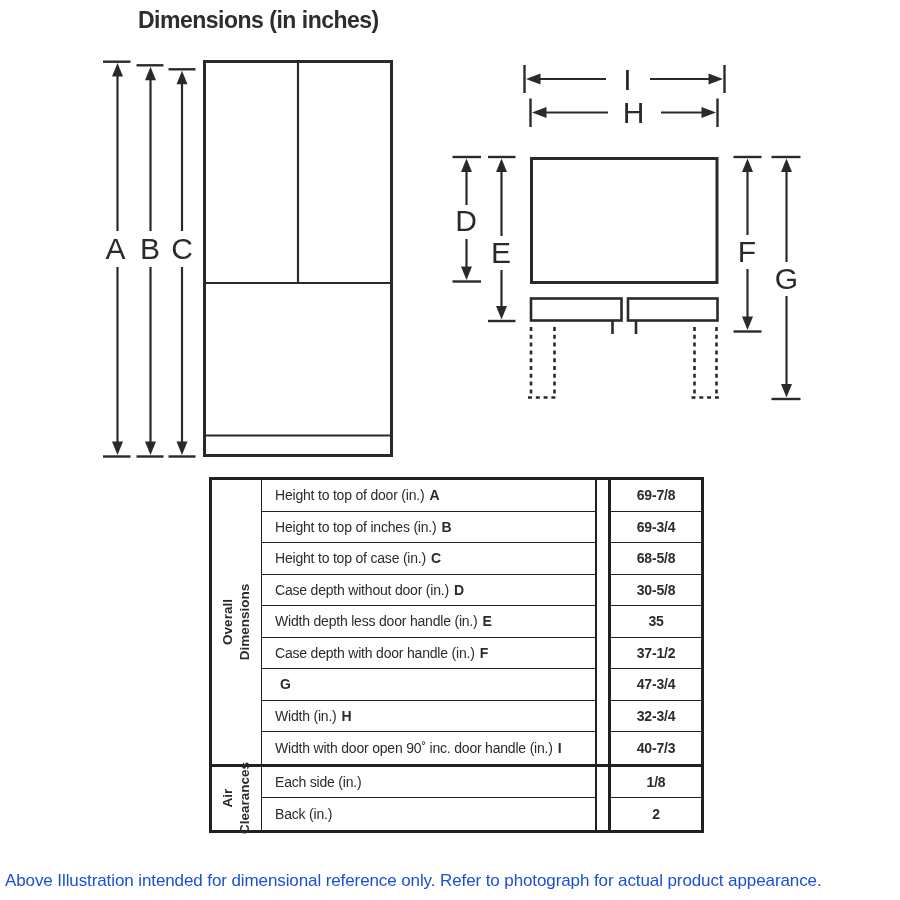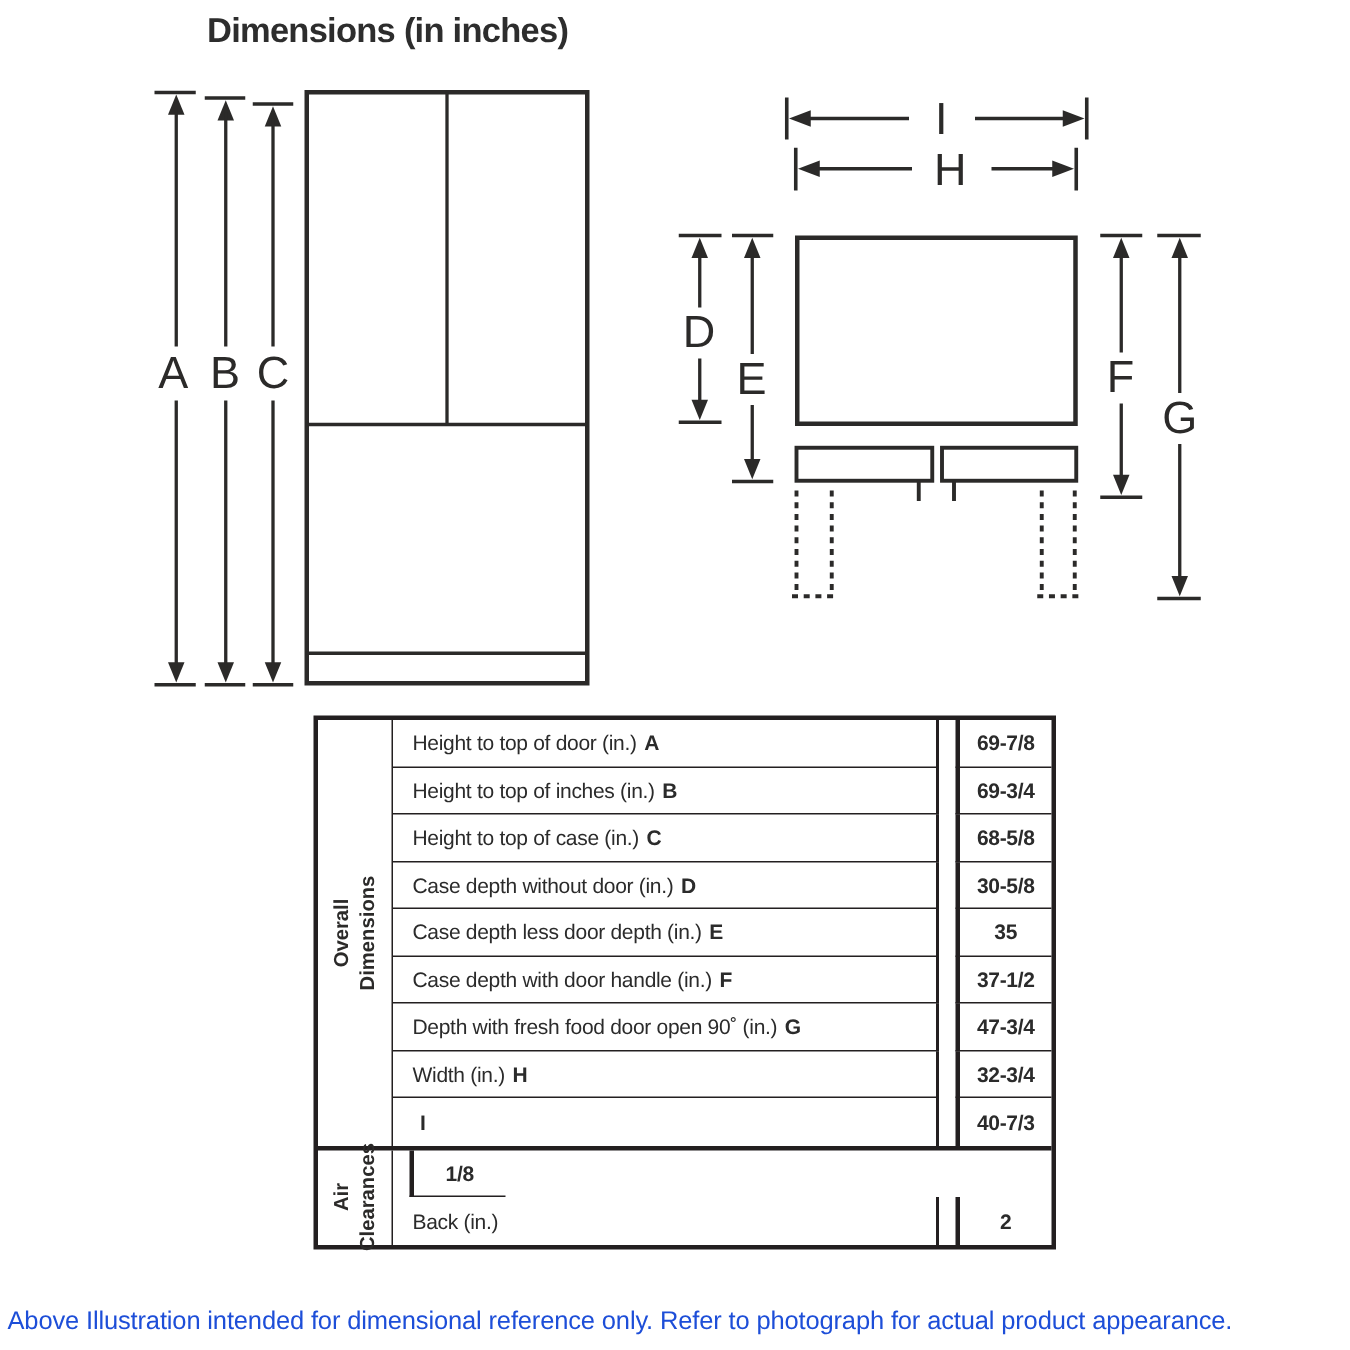--- a/index.html
+++ b/index.html
@@ -35,21 +35,21 @@
   .trow{display:flex;height:31.5px;flex:none;}
   .tdesc{
     flex:1;display:flex;align-items:center;padding-left:13px;
     box-sizing:border-box;border-right:2px solid #231f20;border-bottom:1.7px solid #231f20;
     font-size:14px;letter-spacing:-0.2px;color:#2b2b2b;white-space:nowrap;overflow:hidden;
   }
   .trow:last-child .tdesc,.trow:last-child .tval{border-bottom:none;}
   .tkey{font-weight:700;margin-left:5px;}
   .tgap{width:11px;flex:none;}
   .tval{
-    width:64px;flex:none;display:flex;align-items:center;justify-content:center;
+    width:93px;flex:none;display:flex;align-items:center;justify-content:center;
     box-sizing:border-box;border-left:3.5px solid #231f20;border-bottom:1.7px solid #231f20;
     font-size:14px;font-weight:700;letter-spacing:-0.2px;color:#2b2b2b;
   }
   .footnote{
     position:absolute;left:5px;top:871px;width:896px;
     font-size:17px;letter-spacing:-0.1px;color:#1d4ed8;white-space:nowrap;
   }
 </style>
 </head>
 <body>
@@ -212,67 +212,71 @@
       <div class="trow">
         <div class="tdesc">
             <span>Case depth without door (in.)</span>
             <span class="tkey">D</span>
           </div>
         <div class="tgap"></div>
         <div class="tval">30-5/8</div>
       </div>
       <div class="trow">
         <div class="tdesc">
-            <span>Case depth less door depth (in.)</span>
+            <span>Width depth less door handle (in.)</span>
             <span class="tkey">E</span>
           </div>
         <div class="tgap"></div>
         <div class="tval">35</div>
       </div>
       <div class="trow">
         <div class="tdesc">
             <span>Case depth with door handle (in.)</span>
             <span class="tkey">F</span>
           </div>
         <div class="tgap"></div>
         <div class="tval">37-1/2</div>
       </div>
       <div class="trow">
         <div class="tdesc">
-            <span>Depth with fresh food door open 90˚ (in.)</span>
             <span class="tkey">G</span>
           </div>
         <div class="tgap"></div>
         <div class="tval">47-3/4</div>
       </div>
       <div class="trow">
         <div class="tdesc">
             <span>Width (in.)</span>
             <span class="tkey">H</span>
           </div>
         <div class="tgap"></div>
         <div class="tval">32-3/4</div>
       </div>
       <div class="trow">
         <div class="tdesc">
+            <span>Width with door open 90˚ inc. door handle (in.)</span>
             <span class="tkey">I</span>
           </div>
         <div class="tgap"></div>
         <div class="tval">40-7/3</div>
       </div>
     </div>
   </div>
 
   <div class="tsection tsection-air">
     <div class="tlabel-cell">
       <div class="tlabel">Air
 Clearances</div>
     </div>
     <div class="trows">
       <div class="trow">
+        <div class="tdesc">
+            <span>Each side (in.)</span>
+            <span class="tkey"></span>
+          </div>
         <div class="tgap"></div>
         <div class="tval">1/8</div>
       </div>
       <div class="trow">
         <div class="tdesc">
             <span>Back (in.)</span>
             <span class="tkey"></span>
           </div>
         <div class="tgap"></div>
         <div class="tval">2</div>

